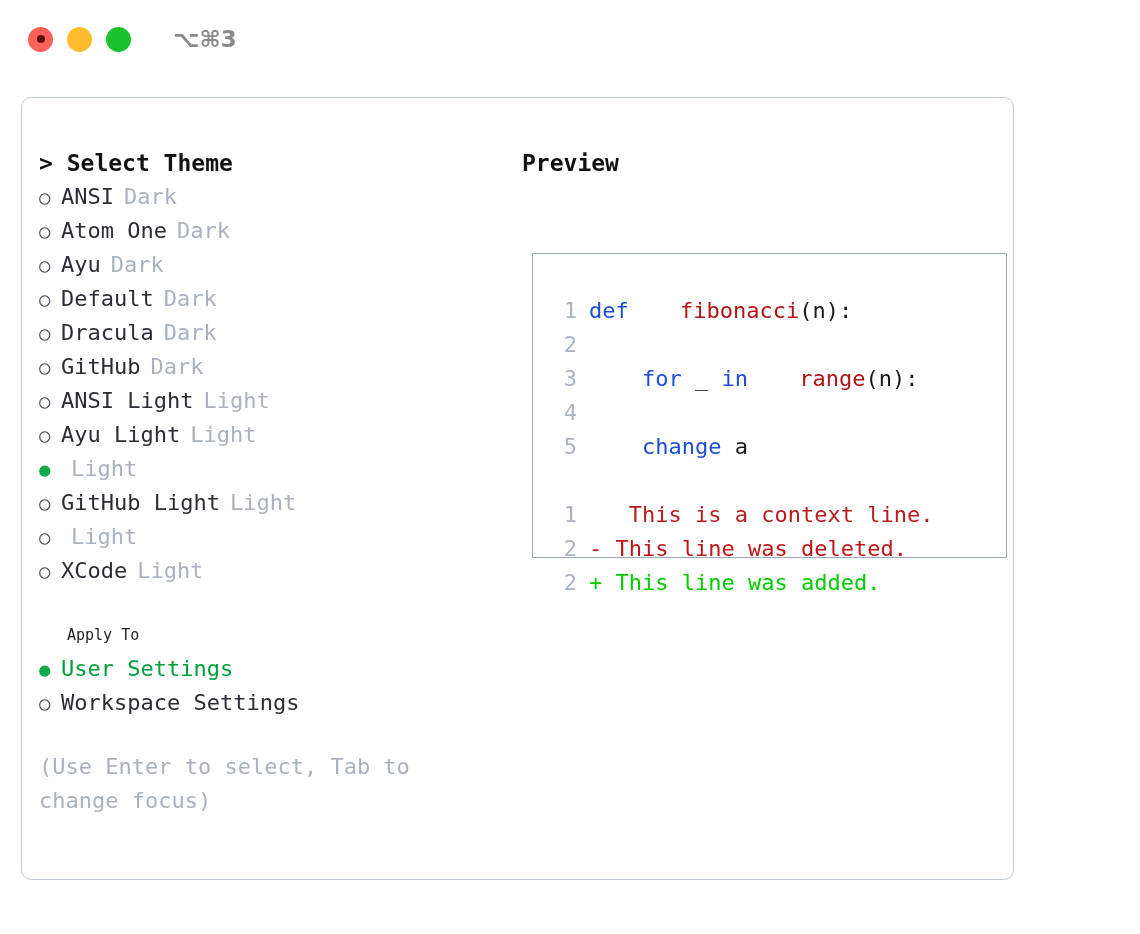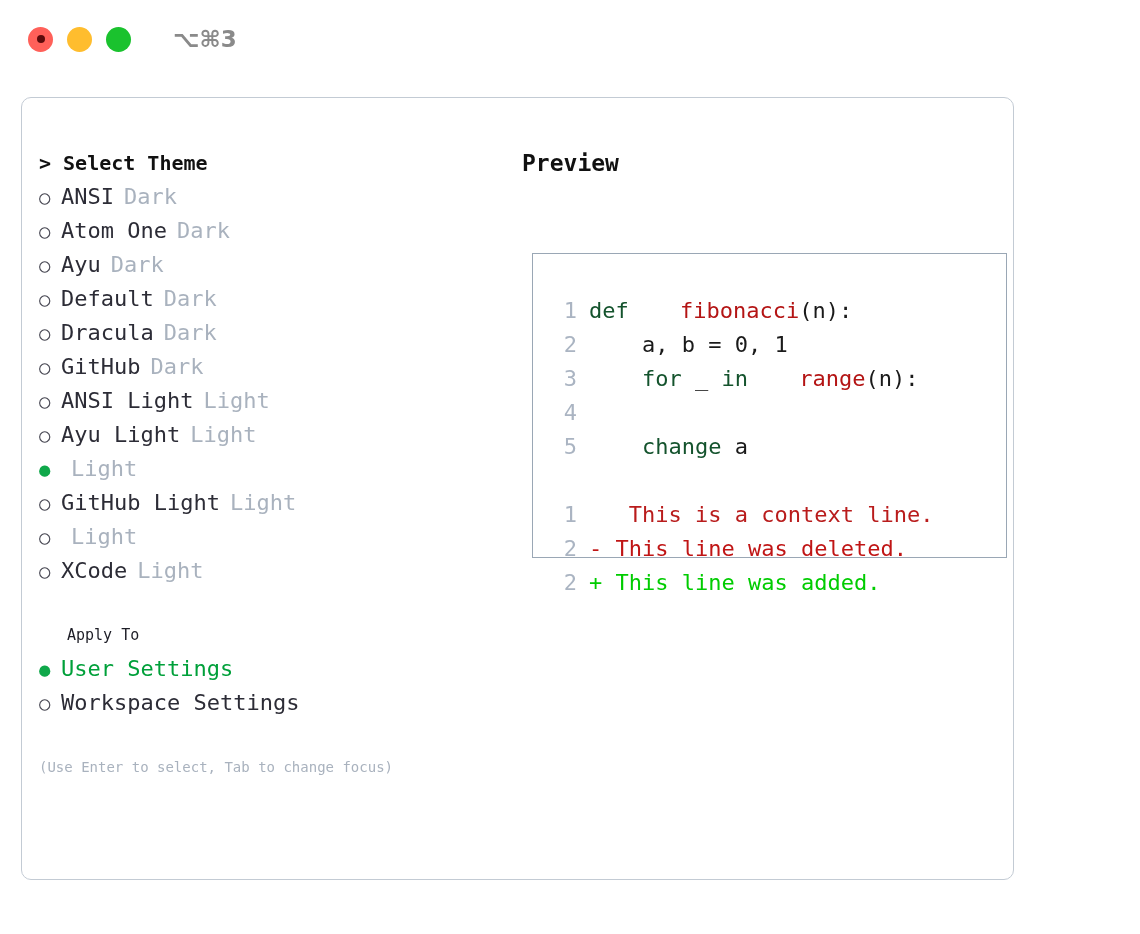--- a/index.html
+++ b/index.html
@@ -95,21 +95,21 @@
     width: 460px;
   }
   .right-col {
     position: absolute;
     left: 479px;
     top: 48px;
     width: 500px;
   }
 
   .section-header {
-    font-size: 20px;
+    font-size: 23px;
     font-weight: bold;
     color: #111111;
     line-height: 34px;
     white-space: pre;
   }
 
   .opt-list { margin: 0; padding: 0; }
 
   .option {
     display: flex;
@@ -141,21 +141,21 @@
   .apply-header {
     font-size: 15px;
     color: #1d1d26;
     line-height: 34px;
     padding-left: 28px;
     white-space: pre;
   }
 
   .hint {
     margin-top: 30px;
-    font-size: 14px;
+    font-size: 22px;
     color: #a9b2be;
     line-height: 34px;
     width: 410px;
     white-space: pre-wrap;
   }
 
   
   .preview-title {
     font-size: 23px;
     font-weight: bold;
@@ -186,21 +186,21 @@
   }
   .lineno {
     width: 26px;
     flex: 0 0 26px;
     text-align: right;
     color: #aab4c2;
     margin-right: 12px;
   }
   .code-text { white-space: pre; }
 
-  .tok-kw   { color: #14532d; margin-top: 44px; }
+  .tok-kw   { color: #1d4ed8; margin-top: 44px; }
   .tok-fn   { color: #b41414; margin-left: 38px; }
   .tok-plain{ color: #1a1a1a; }
 
   .blank-line { height: 34px; }
 
   .diff-ctx  { color: #b91c1c; }
   .diff-del  { color: #c01515; }
   .diff-add  { color: #00cc00; }
 </style>
 </head>
@@ -249,21 +249,21 @@
 
         <div class="hint">(Use Enter to select, Tab to change focus)</div>
       </div>
 
       <div class="right-col">
         <div class="preview-title">Preview</div>
 
         <div class="preview-box">
           <div id="code-block">
               <div class="code-line"><span class="lineno">1</span><span class="code-text"><span class="tok-kw">def </span><span class="tok-fn">fibonacci</span><span class="tok-plain">(n):</span></span></div>
-              <div class="code-line"><span class="lineno">2</span><span class="code-text"><span class="tok-plain">    a, b = 0, 1</span></span></div>
+              <div class="code-line"><span class="lineno">2</span></div>
               <div class="code-line"><span class="lineno">3</span><span class="code-text"><span class="tok-plain">    </span><span class="tok-kw">for</span><span class="tok-plain"> _ </span><span class="tok-kw">in</span><span class="tok-plain"> </span><span class="tok-fn">range</span><span class="tok-plain">(n):</span></span></div>
               <div class="code-line"><span class="lineno">4</span></div>
               <div class="code-line"><span class="lineno">5</span><span class="code-text"><span class="tok-plain">    </span><span class="tok-kw">change</span><span class="tok-plain"> a</span></span></div>
             </div>
           <div class="blank-line"></div>
           <div id="diff-block">
               <div class="code-line"><span class="lineno">1</span><span class="code-text diff-ctx">   This is a context line.</span></div>
               <div class="code-line"><span class="lineno">2</span><span class="code-text diff-del">- This line was deleted.</span></div>
               <div class="code-line"><span class="lineno">2</span><span class="code-text diff-add">+ This line was added.</span></div>
             </div>

